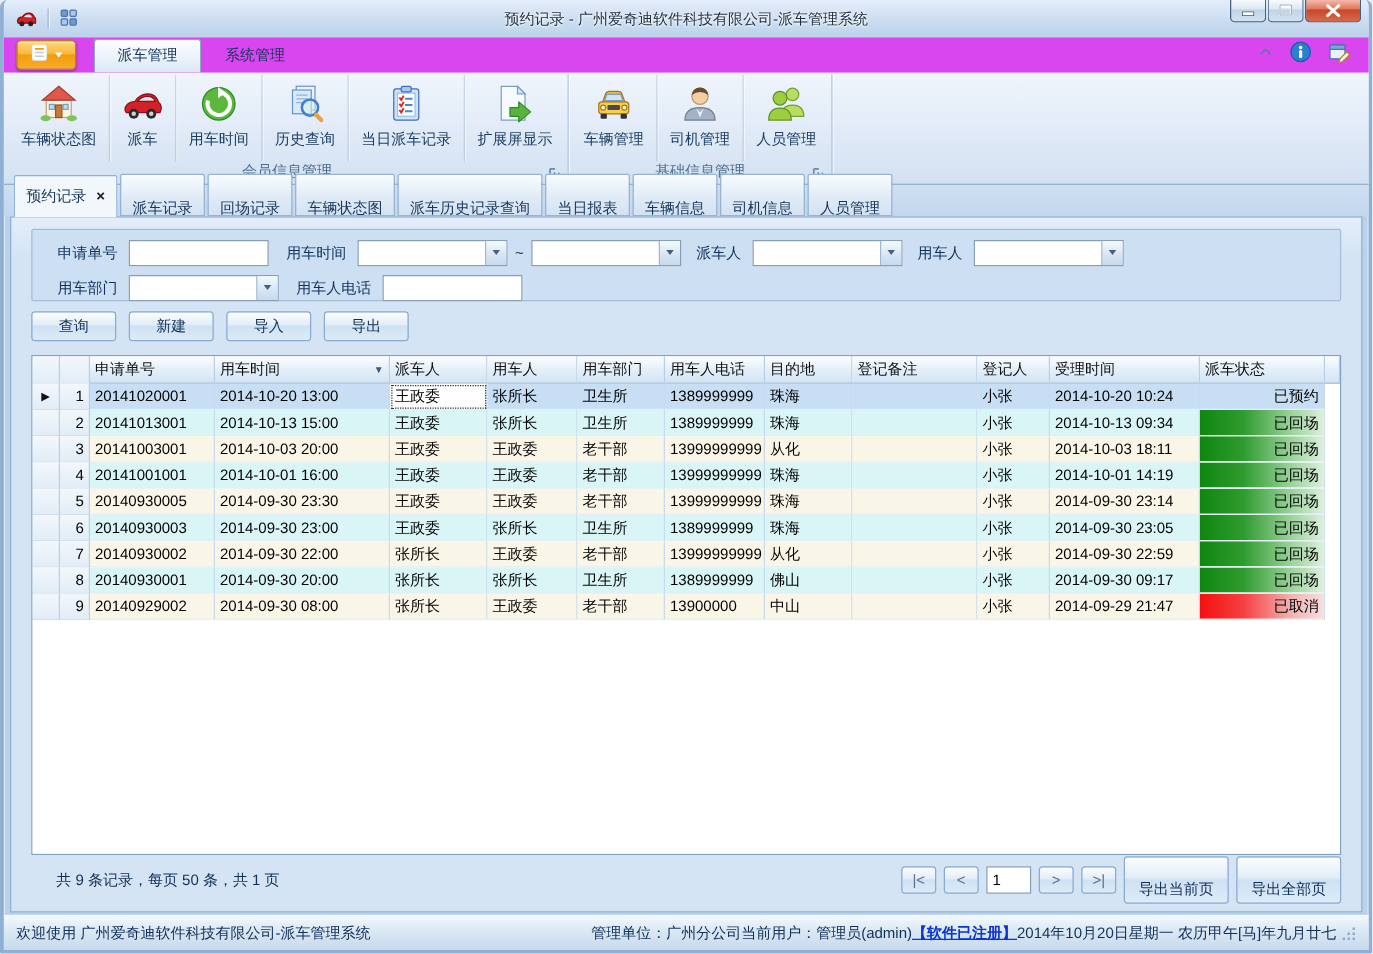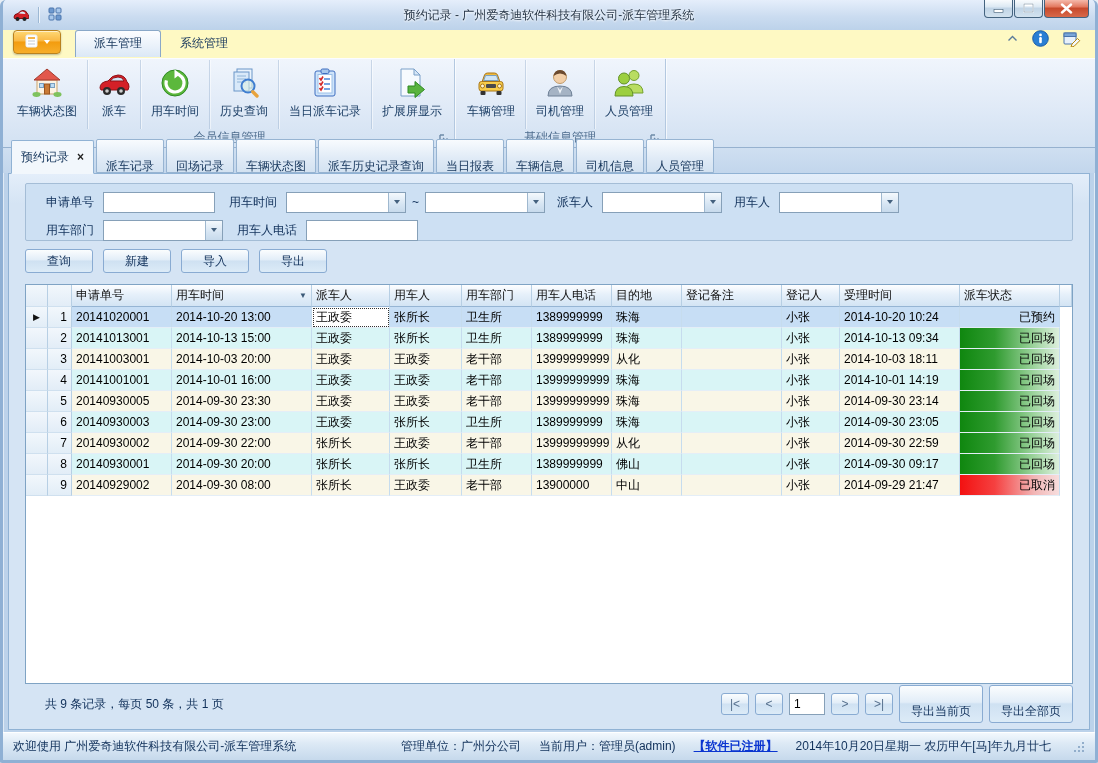--- a/index.html
+++ b/index.html
@@ -20,21 +20,21 @@
   .t-title { position:absolute; left:0; right:0; text-align:center; color:#1e2e40;
     text-shadow:0 0 3px #fff, 0 1px 2px rgba(255,255,255,.9); font-size:12px; pointer-events:none; }
   .win-controls { margin-left:auto; display:flex; align-self:flex-start; margin-top:-1px; position:relative; z-index:3; }
   .win-btn { width:29px; height:19px; border:1px solid #44637f; border-top:none; border-radius:0 0 4px 4px;
     background:linear-gradient(#fdfeff, #dbe8f3 45%, #c0d4e6 50%, #d3e2ef);
     display:flex; align-items:center; justify-content:center; margin-left:0; }
   .win-btn + .win-btn { margin-left:1px; }
   .win-btn.close { width:45px; background:linear-gradient(#f7c3b5, #e2765c 45%, #c6482b 50%, #d8694a); }
 
   
-  .ribbon-tabrow { height:28px; display:flex; align-items:flex-start; padding:0 8px; background:#fef9c3; position:relative; }
+  .ribbon-tabrow { height:28px; display:flex; align-items:center; padding:0 8px; background:#d946ef; position:relative; }
   .app-button { width:48px; height:24px; margin:0 14px 1px 2px; border-radius:4px; border:1px solid #b9821e;
     background:linear-gradient(#ffd976, #f9b844 45%, #f39c0e 50%, #f7ae2a);
     display:flex; align-items:center; justify-content:center; gap:4px;
     box-shadow:inset 0 1px 0 rgba(255,255,255,.6), 0 1px 2px rgba(0,0,0,.25); }
   .app-caret { width:0; height:0; border-left:3.5px solid transparent; border-right:3.5px solid transparent; border-top:4px solid #fff; }
   .rtab { padding:4px 18px 5px; color:#16365c; border:1px solid transparent; border-bottom:none; border-radius:3px 3px 0 0; }
   .rtab.active { background:linear-gradient(#fcfdff, #e9f1fa 60%, #dbe8f6); border-color:#8aa8c8; position:relative; z-index:2; }
   .ribbon-right { margin-left:auto; display:flex; align-items:center; gap:14px; padding-bottom:5px; padding-right:6px; }
   .rr-ic { display:flex; align-items:center; }
 
@@ -105,21 +105,21 @@
   .pg { width:28px; height:22px; border:1px solid #89abd2; border-radius:3px; color:#57718e;
     background:linear-gradient(#fbfdfe,#e2edf8 45%,#cfe1f2 50%,#dcebf7); font:12px "Liberation Sans","DejaVu Sans",sans-serif; }
   .pg-input { width:36px; height:22px; border:1px solid #86a0b8; padding:0 4px; font:12px "Liberation Sans","DejaVu Sans",sans-serif; color:#000; }
   .exp { min-width:84px; height:38px; border:1px solid #89abd2; border-radius:3px; color:#10305a;
     background:linear-gradient(#fbfdfe,#e2edf8 45%,#cfe1f2 50%,#dcebf7); font:12px "Liberation Sans","DejaVu Sans",sans-serif; padding:17px 8px; }
   .exp:first-of-type { margin-left:16px; }
 
   
   .statusbar { height:28px; flex:0 0 28px; margin-top:2px; display:flex; align-items:center; padding:0 10px;
     background:linear-gradient(#f3f8fd,#dcE9f5 40%,#c6d9ec); border-top:1px solid #fff; color:#10305a; }
-  .sb-right { margin-left:auto; display:flex; align-items:center; gap:18px; }
+  .sb-right { margin-left:auto; display:flex; align-items:center; }
   .license { color:#0a35d0; font-weight:bold; text-decoration:underline; cursor:pointer; }
   .grip { display:flex; margin-left:4px; }
 </style>
 </head>
 <body>
 
 <div class="window">
 
   <div class="titlebar">
     <span class="t-icon">

